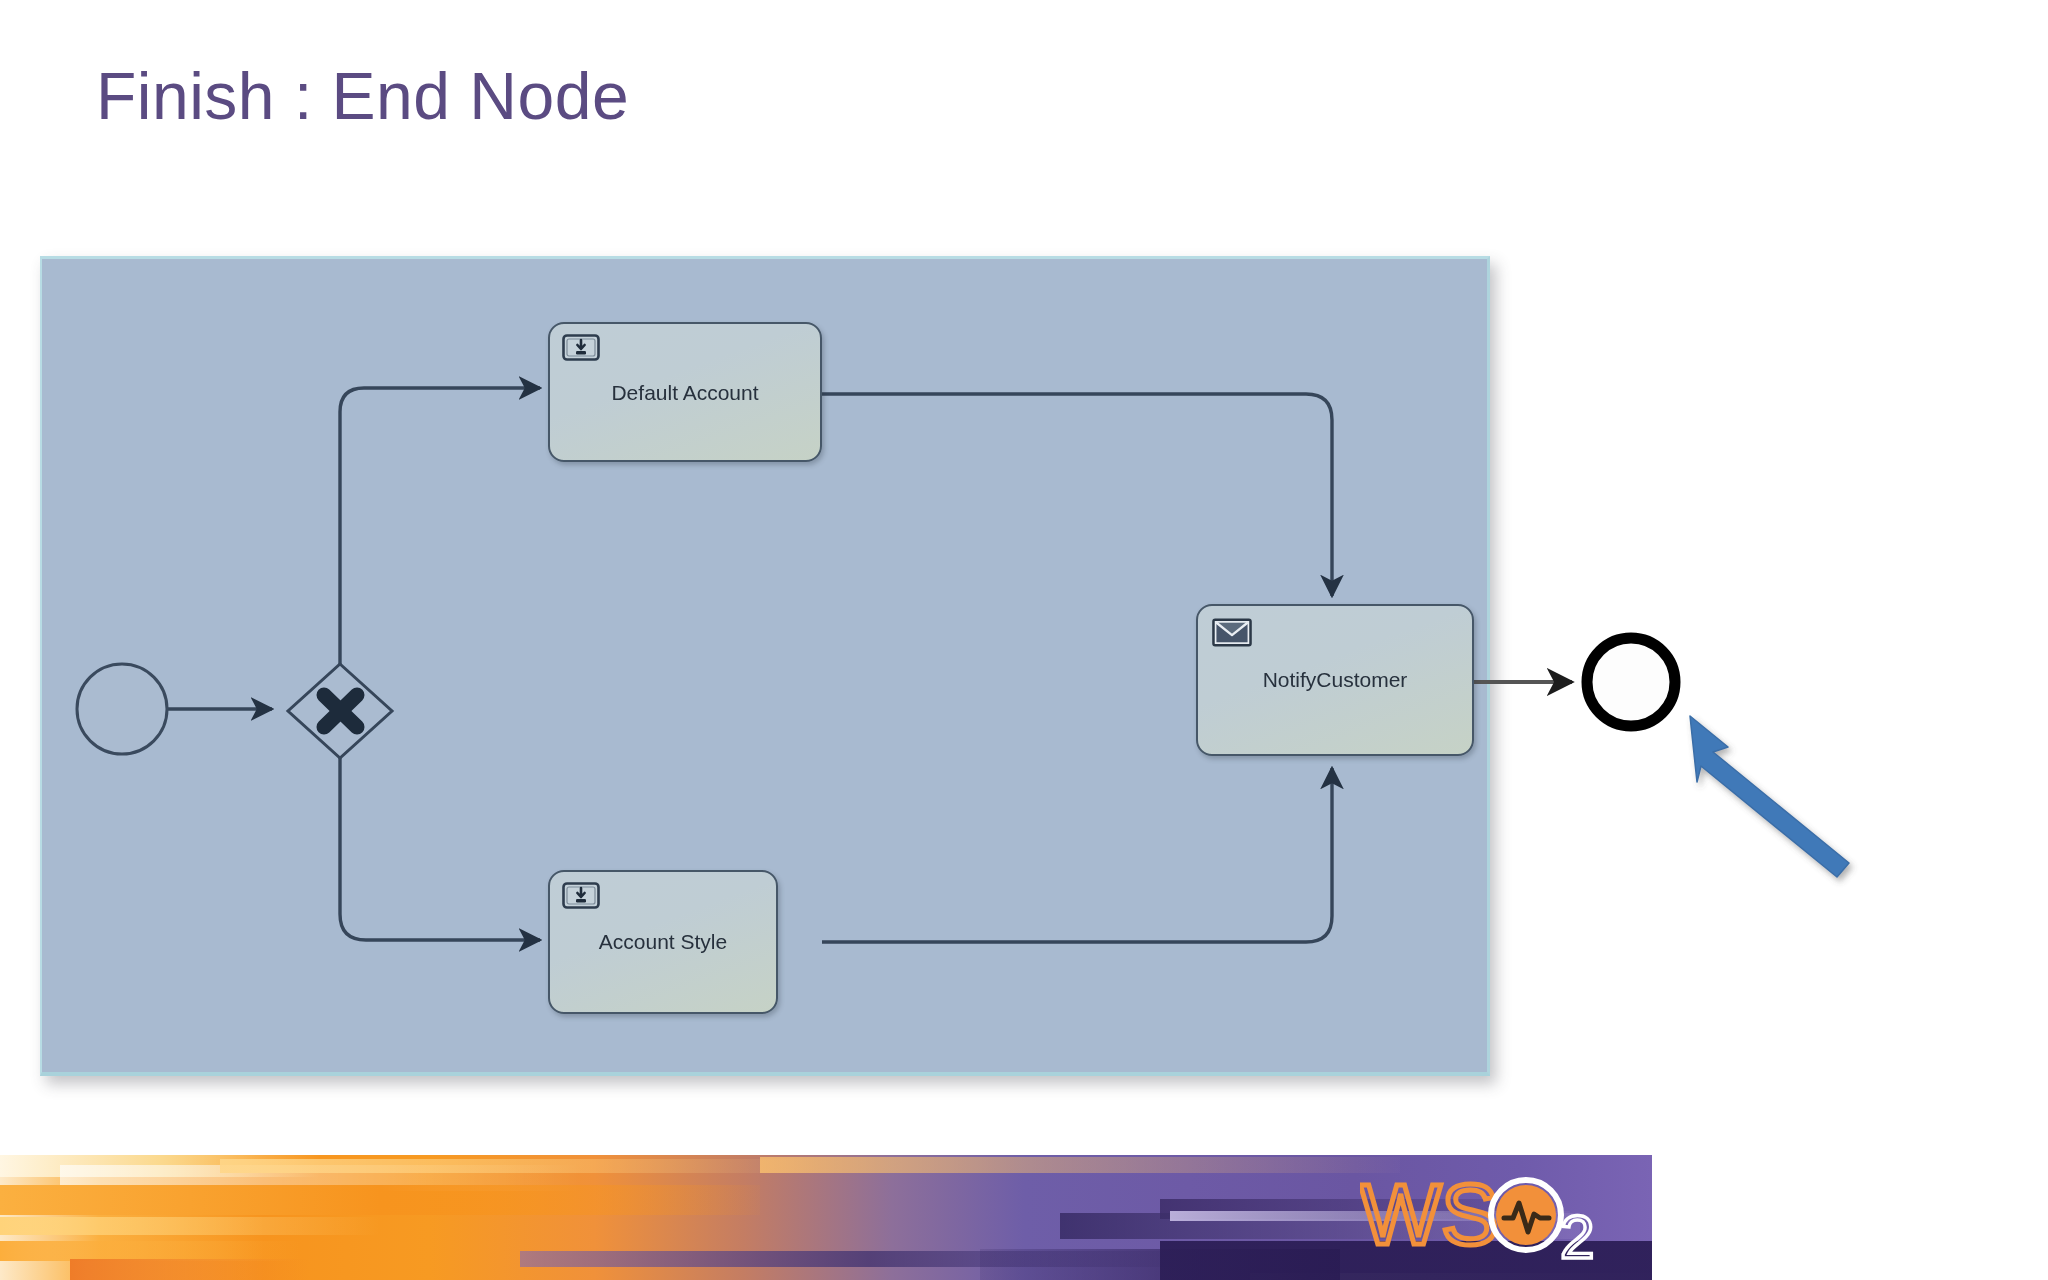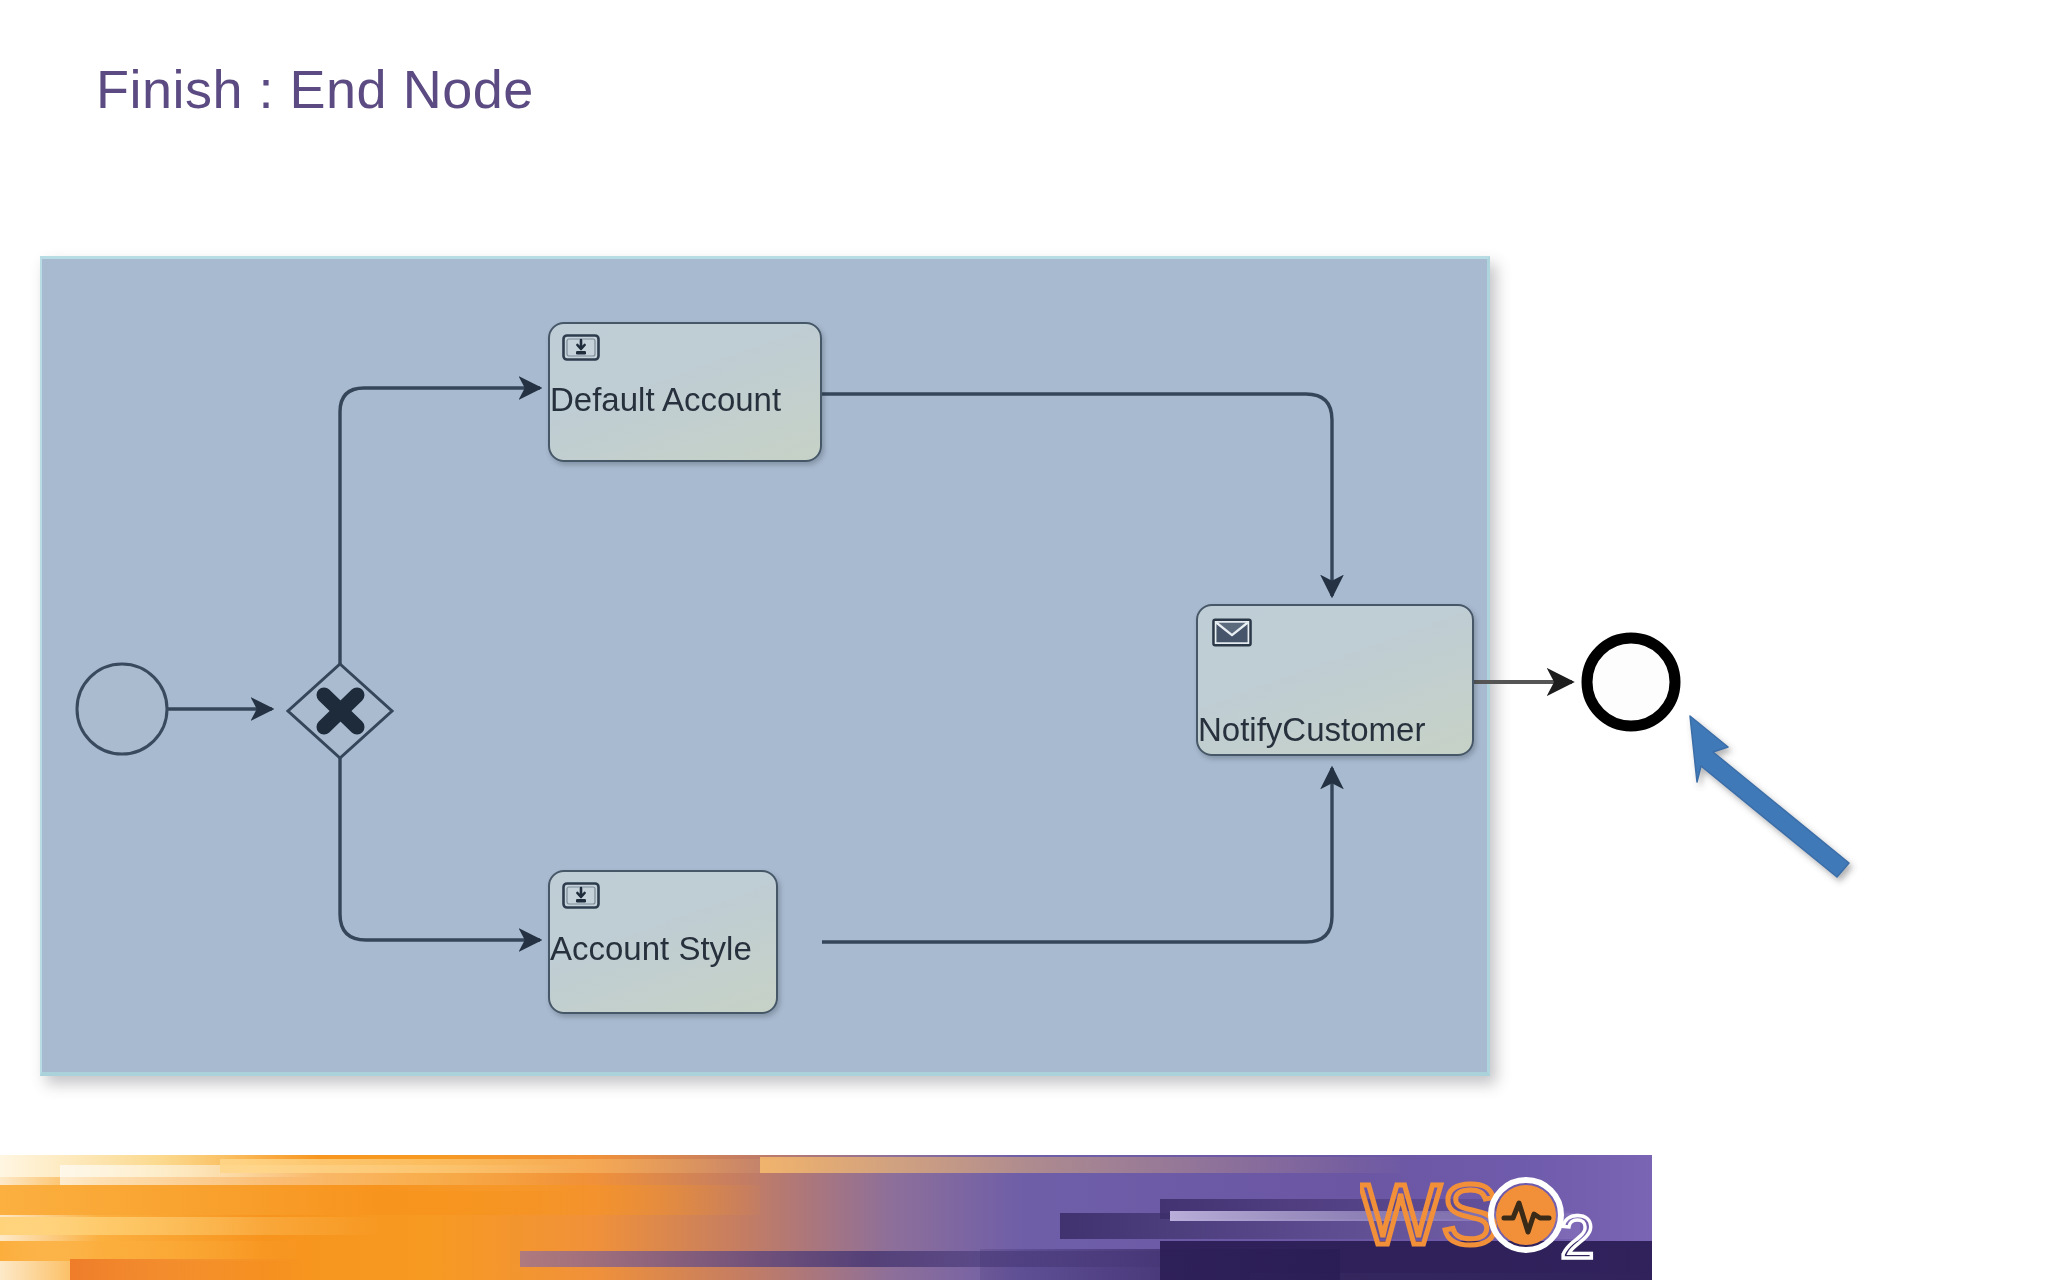--- a/index.html
+++ b/index.html
@@ -13,21 +13,21 @@
     position: relative;
     overflow: hidden;
     font-family: "Liberation Sans", sans-serif;
   }
 
   
   #slide-title {
     position: absolute;
     left: 96px;
     top: 58px;
-    font-size: 54px;
+    font-size: 66px;
     font-weight: 400;
     letter-spacing: 0.5px;
     color: #5b4b82;
     white-space: nowrap;
   }
 
   
   #diagram-panel {
     position: absolute;
     left: 40px;
@@ -59,22 +59,23 @@
     border: 2px solid #465768;
     border-radius: 16px;
     background: linear-gradient(160deg, #bfcdd6 0%, #bfcdd4 40%, #c6d2c6 100%);
     box-sizing: border-box;
     box-shadow: 2px 3px 5px rgba(40,50,60,0.28);
   }
   .task-label {
     position: absolute;
     left: 0;
     right: 0;
+    text-align: center;
     color: #27313d;
-    font-size: 33px;
+    font-size: 21px;
     font-family: "Liberation Sans", sans-serif;
     white-space: nowrap;
   }
   .task-icon {
     position: absolute;
     left: 12px;
     top: 10px;
     width: 38px;
     height: 27px;
   }
@@ -201,21 +202,21 @@
   <div class="task-label" style="top:58px;">Account Style</div>
 </div>
 
 <div class="task-node" style="left:1196px; top:604px; width:278px; height:152px;">
   <svg class="task-icon" viewBox="0 0 38 27" xmlns="http://www.w3.org/2000/svg" style="width:40px;height:29px;left:14px;top:12px;">
     <rect x="1.5" y="1.5" width="35" height="24" rx="1.5" fill="#5b6b7d" stroke="#2b3847" stroke-width="2.6"></rect>
     <path d="M 4 4 L 19 16 L 34 4 L 34 23 L 4 23 Z" fill="#46556a" stroke="none"></path>
     <path d="M 4 4 L 19 16 L 34 4" fill="none" stroke="#e9eef3" stroke-width="2.2" stroke-linejoin="round"></path>
     <rect x="3.4" y="3.4" width="31.2" height="20.2" fill="none" stroke="#e9eef3" stroke-width="1.6"></rect>
   </svg>
-  <div class="task-label" style="top:62px;margin-top:43px;">NotifyCustomer</div>
+  <div class="task-label" style="top:62px;">NotifyCustomer</div>
 </div>
 
 <div id="footer-band">
 
   <div class="streak" style="left:0;top:0;width:320px;height:22px;background:linear-gradient(90deg,#fff6e2,#fbd98e,rgba(251,176,64,0));"></div>
   <div class="streak" style="left:60px;top:10px;width:520px;height:26px;background:linear-gradient(90deg,rgba(255,255,255,0.65),rgba(247,148,30,0));"></div>
   <div class="streak" style="left:0;top:30px;width:760px;height:30px;background:linear-gradient(90deg,#fbb040,#f7941e,rgba(247,148,30,0.05));"></div>
   <div class="streak" style="left:220px;top:4px;width:600px;height:14px;background:linear-gradient(90deg,rgba(255,214,136,0.9),rgba(255,214,136,0));"></div>
   <div class="streak" style="left:760px;top:2px;width:640px;height:16px;background:linear-gradient(90deg,rgba(255,196,110,0.75),rgba(140,110,170,0.1));"></div>
   <div class="streak" style="left:0;top:62px;width:380px;height:18px;background:linear-gradient(90deg,#ffd37a,rgba(255,211,122,0));"></div>

